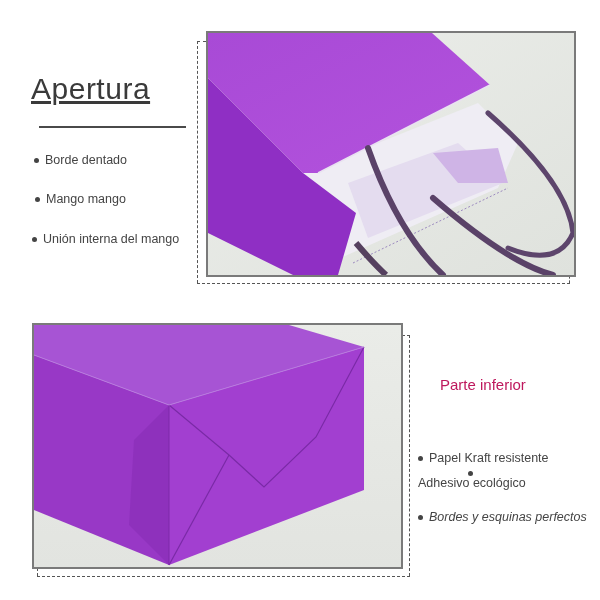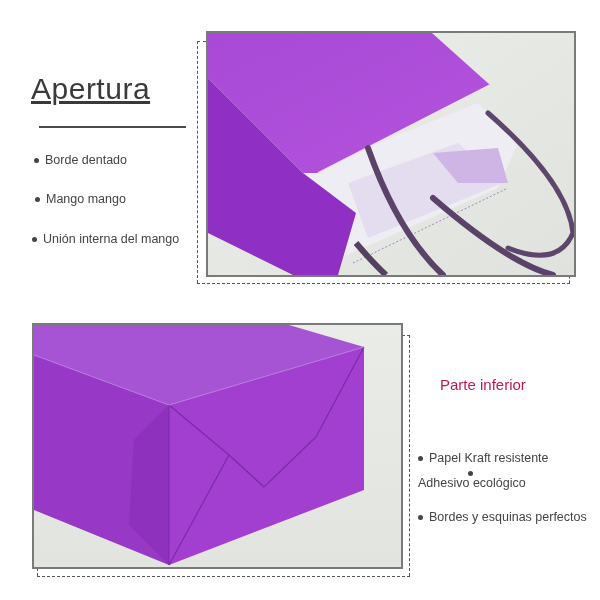--- a/index.html
+++ b/index.html
@@ -103,16 +103,16 @@
 <div class="abs title-right">Parte inferior</div>
 
 <div class="abs bullet" style="left:418px; top:433px;margin-top:18px;">
   <span class="dot"></span>
   <span>Papel Kraft resistente</span>
 </div>
 <div class="abs bullet" style="left:418px; top:471px;flex-direction:column;">
   <span class="dot" style="margin-right:2px;"></span>
   <span>Adhesivo ecológico</span>
 </div>
-<div class="abs bullet" style="left:418px; top:510px;">
+<div class="abs bullet" style="left:418px; top:510px;font-style:italic;">
   <span class="dot"></span>
   <span>Bordes y esquinas perfectos</span>
 </div>
 
 </body></html>

